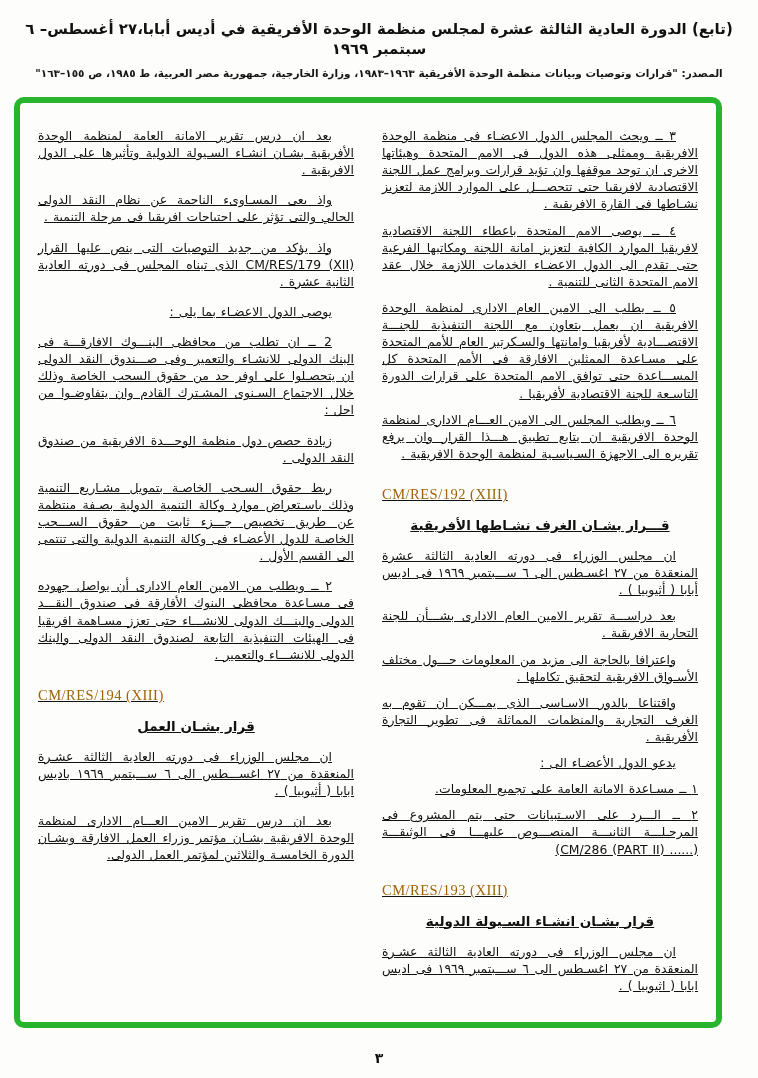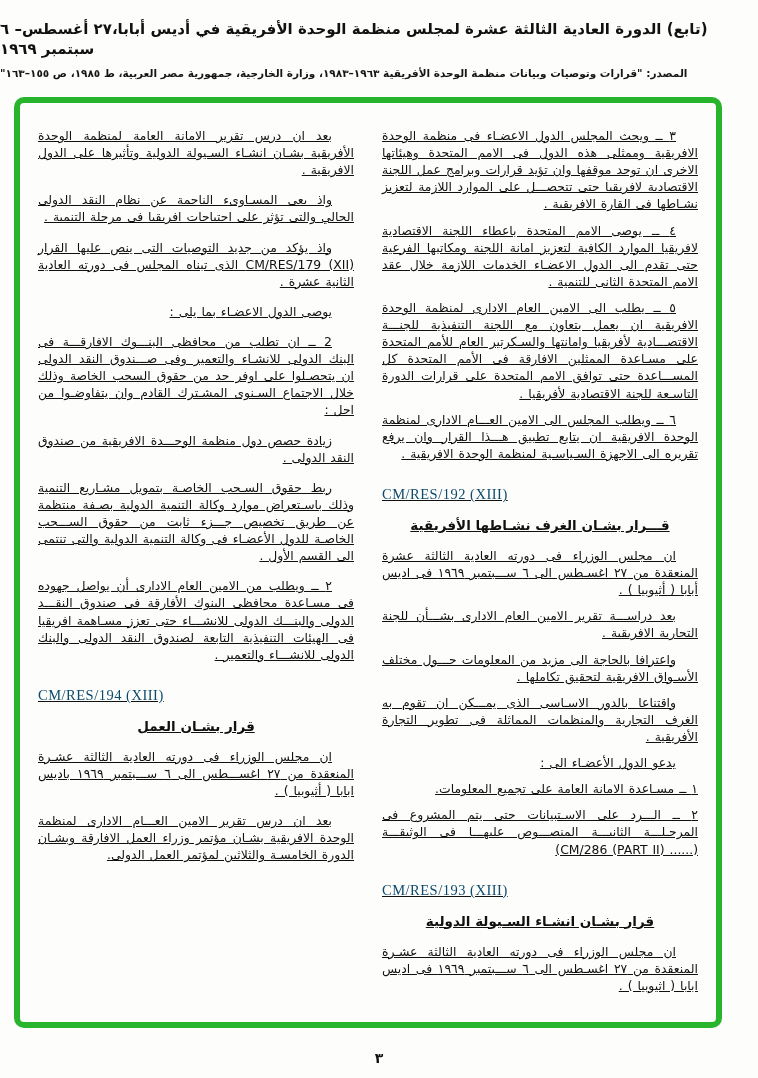--- a/index.html
+++ b/index.html
@@ -3,21 +3,21 @@
 <meta charset="utf-8">
 <style>
   html,body{margin:0;padding:0;}
   body{
     width:758px;height:1078px;position:relative;
     background:#fdfdfb;
     font-family:"DejaVu Sans", sans-serif;
     color:#111;
     overflow:hidden;
   }
-  .header{direction:rtl;text-align:left;padding-top:20px;}
+  .header{direction:rtl;text-align:center;padding-top:20px;}
   .title{font-size:15px;font-weight:bold;letter-spacing:0;line-height:1.3;}
   .source{font-size:10.5px;font-weight:bold;margin-top:8px;color:#161616;}
   .content-box{
     position:absolute;left:14px;top:97px;width:708px;height:931px;
     box-sizing:border-box;
     border:6px solid #28b42d;border-radius:10px;
     padding:24px 18px 8px 18px;
     background:#fdfdfb;
     overflow:hidden;
   }
@@ -26,21 +26,21 @@
   .para,.item{
     font-size:12.4px;line-height:1.38;text-align:justify;
     margin:0 0 9px 0;text-indent:22px;word-spacing:1px;
   }
   .item{text-indent:0;}
   .col-left .para{margin-bottom:13px;}
   .code{
     direction:ltr;text-align:left;
     font-family:"Liberation Serif", serif;
     font-size:14.5px;letter-spacing:.5px;
-    margin:24px 0 14px 0;color:#0c4a6e;
+    margin:24px 0 14px 0;color:#a16207;
   }
   .heading{
     font-size:13.5px;font-weight:bold;text-align:center;
     margin:0 0 14px 0;
   }
   .page-number{
     position:absolute;left:0;bottom:12px;width:100%;
     text-align:center;font-size:14px;font-weight:bold;direction:rtl;
   }
 </style>

